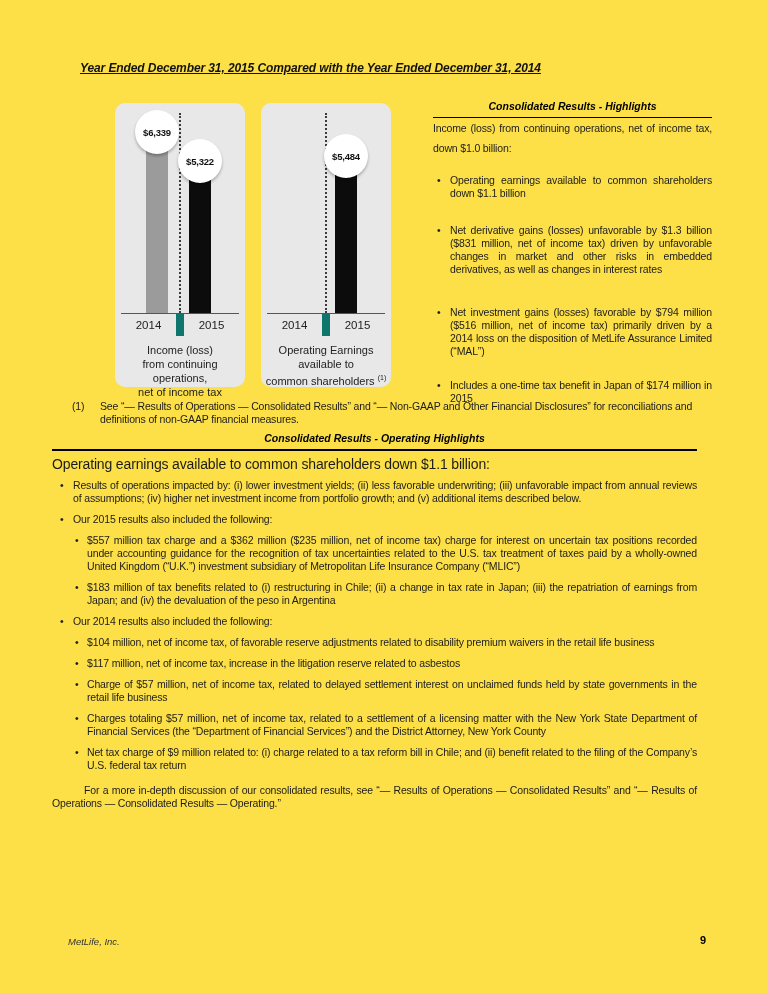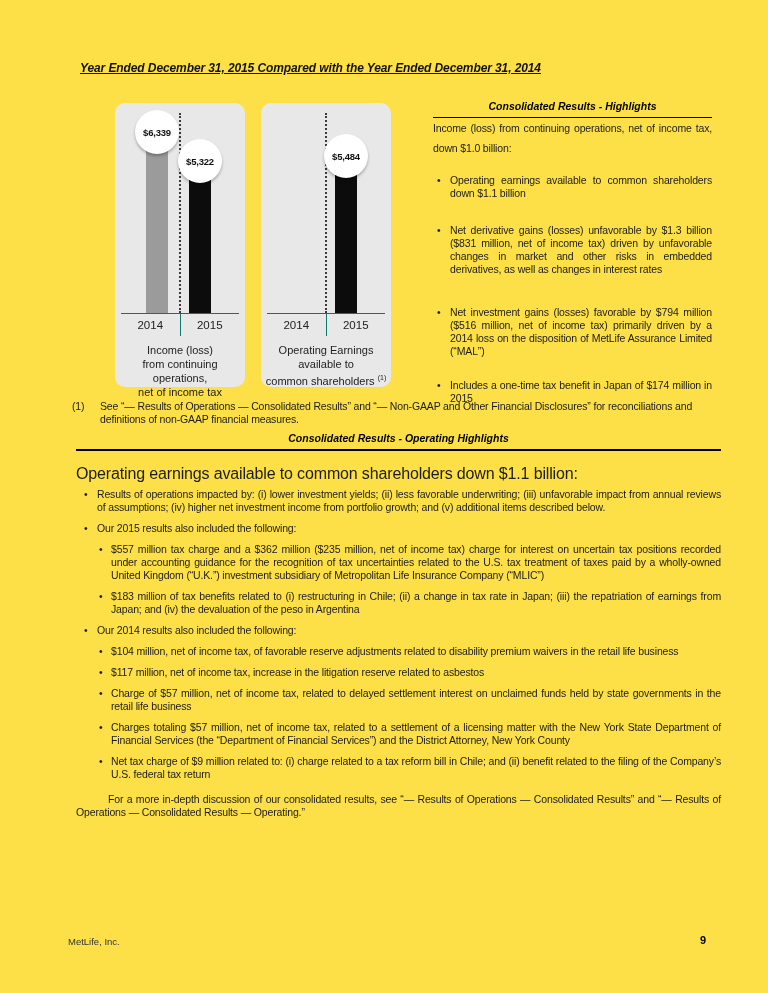--- a/index.html
+++ b/index.html
@@ -27,21 +27,21 @@
   .bubble {
     width:44px; height:44px; border-radius:50%; background:#ffffff;
     box-shadow:0 2px 3px rgba(0,0,0,0.28);
     display:flex; align-items:center; justify-content:center;
     font-size:9.5px; font-weight:bold; color:#111;
     margin-bottom:-22px; z-index:2; letter-spacing:-0.2px;
   }
   .bar { width:22px; }
   .axis-row { display:flex; margin:0 6px; height:22px; }
   .axis-cell { flex:1; display:flex; align-items:center; justify-content:center; font-size:11.5px; color:#222; }
-  .axis-cell.right { border-left:1px solid #0f766e; }
+  .axis-cell.right { border-left:8px solid #0f766e; }
   .chart-caption { margin-top:7px; text-align:center; font-size:11px; line-height:14px; color:#222; }
   .chart-caption sup { font-size:7px; }
 
   
   .hl-col { position:absolute; left:433px; top:100px; width:279px; }
   .hl-header { text-align:center; font-size:10.5px; font-weight:bold; font-style:italic; color:#000; }
   .hl-rule { border-bottom:1.5px solid #000; margin-top:5px; }
   .hl-intro { margin-top:0; font-size:10.5px; line-height:20px; letter-spacing:-0.15px; text-align:justify; }
   .hl-bullet { display:flex; font-size:10.5px; line-height:13px; letter-spacing:-0.15px; }
   .hl-bullet .dot { flex:0 0 13px; padding-left:4px; }
@@ -50,34 +50,34 @@
   .hl-bullet.m2 { margin-top:24px; }
   .hl-bullet.m3 { margin-top:30px; }
   .hl-bullet.m4 { margin-top:21px; }
 
   
   .footnote { position:absolute; left:72px; top:400px; width:640px; display:flex; font-size:10.5px; line-height:13px; letter-spacing:-0.15px; }
   .footnote .fn-marker { flex:0 0 28px; }
   .footnote .fn-text { flex:1; }
 
   
-  .op-section { position:absolute; left:76px; top:432px; width:645px; }
+  .op-section { position:absolute; left:52px; top:432px; width:645px; }
   .op-header { text-align:center; font-size:10.5px; font-weight:bold; font-style:italic; color:#000; }
   .op-rule { border-bottom:2px solid #000; margin-top:5px; }
-  .op-intro { margin-top:16px; font-size:16px; line-height:13px; letter-spacing:-0.15px; }
+  .op-intro { margin-top:7px; font-size:14px; line-height:13px; letter-spacing:-0.15px; }
   .op-b1 { display:flex; margin-top:8px; font-size:10.5px; line-height:13px; letter-spacing:-0.15px; }
   .op-b1 .dot { flex:0 0 13px; padding-left:8px; box-sizing:content-box; }
   .op-b1 .txt { flex:1; text-align:justify; }
   .op-b2 { display:flex; margin-top:8px; font-size:10.5px; line-height:13px; letter-spacing:-0.15px; margin-left:23px; }
   .op-b2 .dot { flex:0 0 12px; }
   .op-b2 .txt { flex:1; text-align:justify; }
   .op-closing { margin-top:12px; font-size:10.5px; line-height:13px; letter-spacing:-0.15px; text-align:justify; text-indent:32px; }
 
   
-  .footer-left { position:absolute; left:68px; top:936px; font-size:9.5px; color:#333; }
+  .footer-left { position:absolute; left:68px; top:936px; font-size:9.5px; color:#333;font-style:italic; }
   .footer-page { position:absolute; right:62px; top:934px; font-size:11px; font-weight:bold; color:#000; }
 </style>
 </head>
 <body>
 
 <div class="page">
 
   <div class="doc-title">Year Ended December 31, 2015 Compared with the Year Ended December 31, 2014</div>
 
   <div class="charts-row">

